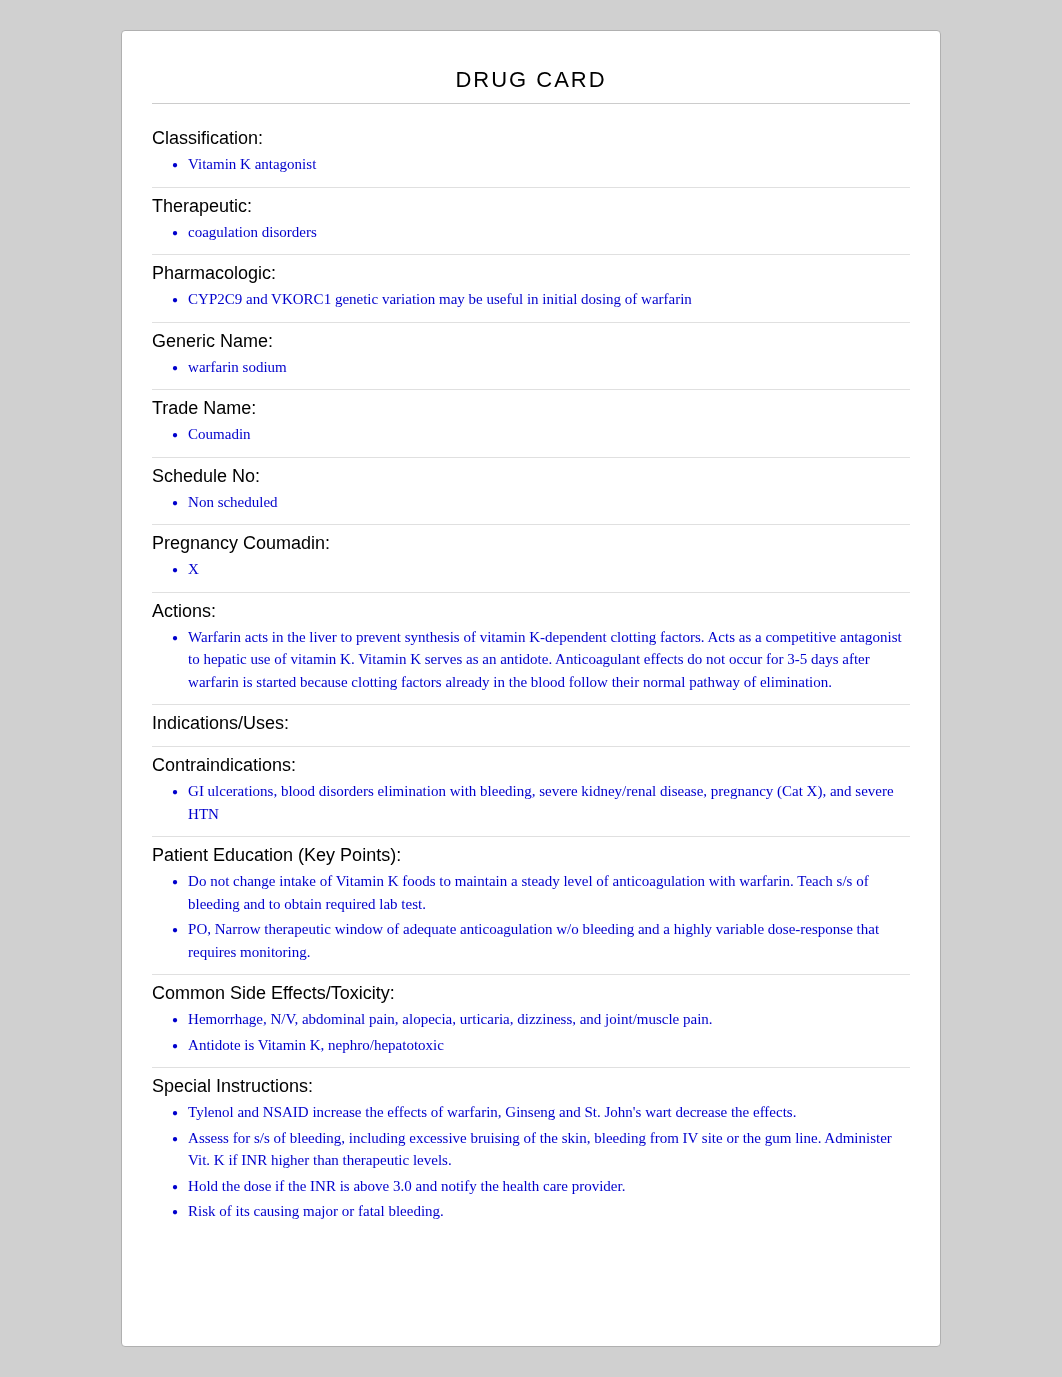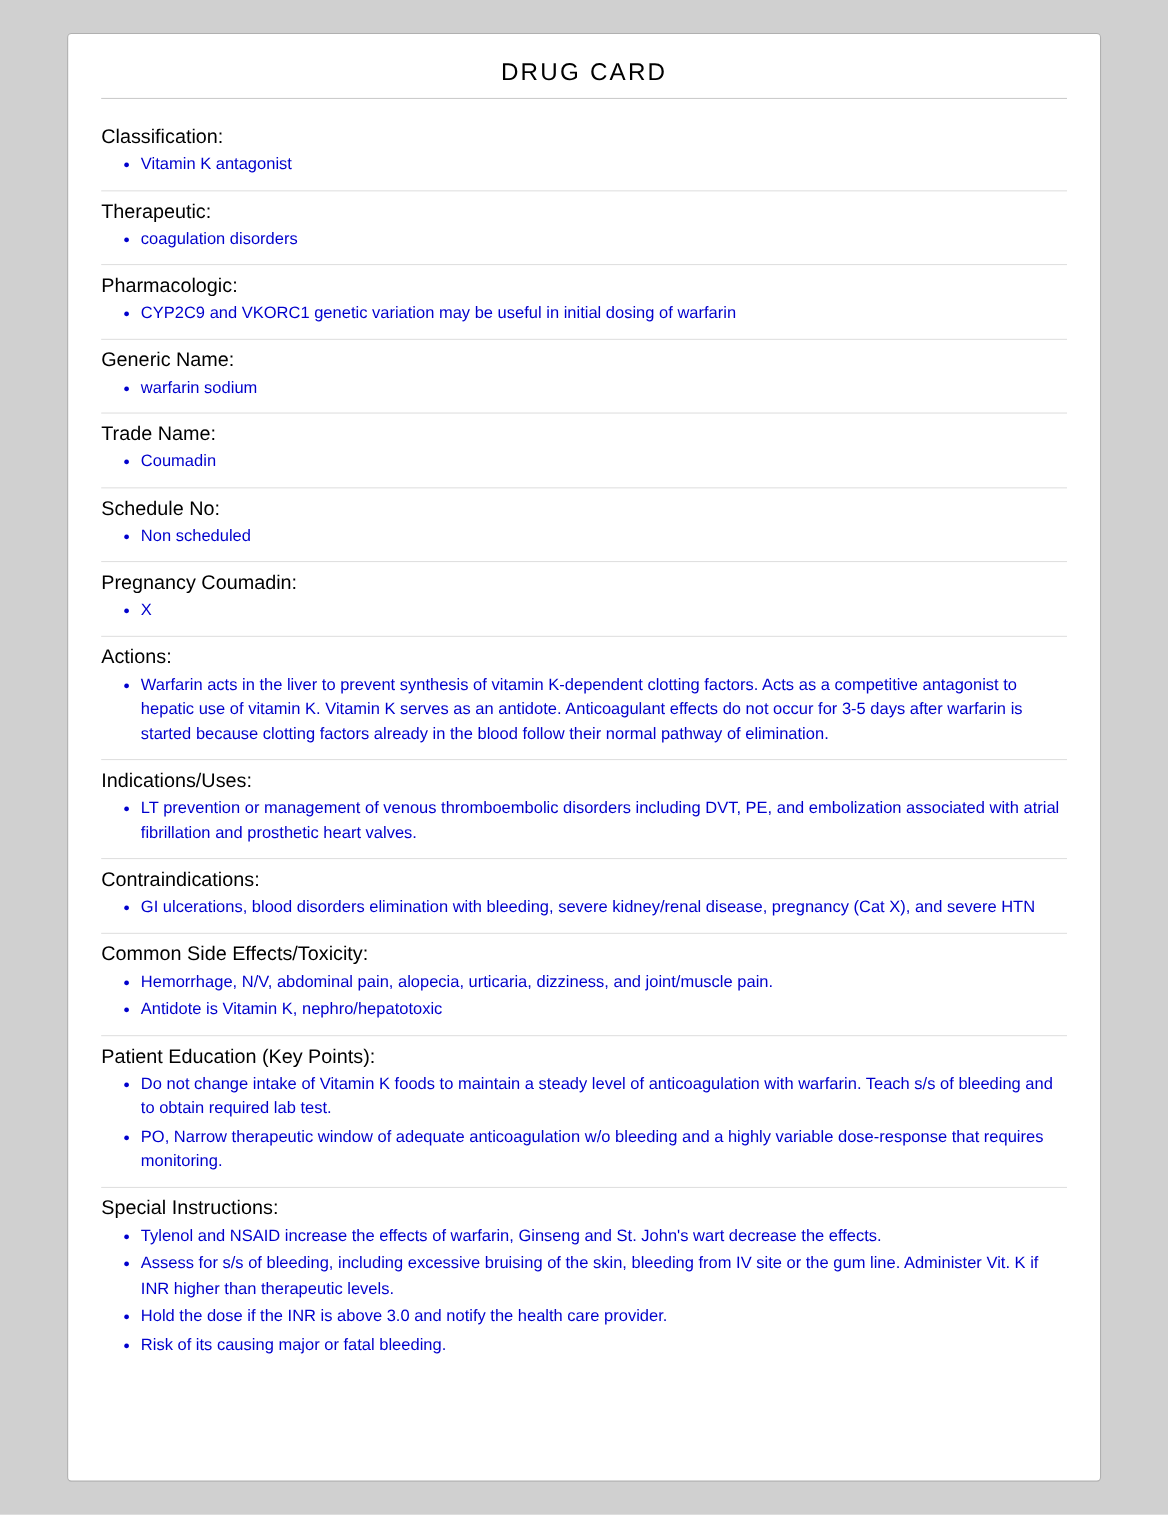--- a/index.html
+++ b/index.html
@@ -15,23 +15,23 @@
       display: flex;
       justify-content: center;
       padding: 30px 20px;
       min-height: 1377px;
     }
 
     .card {
       background-color: #ffffff;
       border: 1px solid #b0b0b0;
       border-radius: 4px;
-      width: 940px;
+      width: 820px;
       max-width: 100%;
-      padding: 22px 30px 30px 30px;
+      padding: 36px 30px 30px 30px;
     }
 
     .card-title {
       text-align: center;
       font-size: 22px;
       font-weight: normal;
       letter-spacing: 2px;
       color: #000;
       margin-bottom: 16px;
       border-bottom: 1px solid #ccc;
@@ -51,20 +51,21 @@
       color: #000;
       font-size: 18px;
       font-weight: normal;
       margin-bottom: 4px;
     }
 
     .bullet-list {
       list-style: none;
       padding: 0;
       margin: 0;
+      font-family: Liberation Serif, serif;
     }
 
     .bullet-list li {
       display: flex;
       align-items: flex-start;
       color: #0000cc;
       font-size: 15px;
       line-height: 1.5;
       margin: 3px 0;
       padding-left: 20px;
@@ -149,53 +150,48 @@
       <div class="section">
         <div class="section-label">Actions:</div>
         <ul class="bullet-list">
           <li>
             <span>Warfarin acts in the liver to prevent synthesis of vitamin K-dependent clotting factors. Acts as a competitive antagonist to hepatic use of vitamin K. Vitamin K serves as an antidote. Anticoagulant effects do not occur for 3-5 days after warfarin is started because clotting factors already in the blood follow their normal pathway of elimination.</span>
           </li>
         </ul>
       </div>
       <div class="section">
         <div class="section-label">Indications/Uses:</div>
-        <ul class="bullet-list">
-          <li>
-            <span>LT prevention or management of venous thromboembolic disorders including DVT, PE, and embolization associated with atrial fibrillation and prosthetic heart valves.</span>
-          </li>
-        </ul>
       </div>
       <div class="section">
         <div class="section-label">Contraindications:</div>
         <ul class="bullet-list">
           <li>
             <span>GI ulcerations, blood disorders elimination with bleeding, severe kidney/renal disease, pregnancy (Cat X), and severe HTN</span>
           </li>
         </ul>
       </div>
       <div class="section">
+        <div class="section-label">Patient Education (Key Points):</div>
+        <ul class="bullet-list">
+          <li>
+            <span>Do not change intake of Vitamin K foods to maintain a steady level of anticoagulation with warfarin. Teach s/s of bleeding and to obtain required lab test.</span>
+          </li>
+          <li>
+            <span>PO, Narrow therapeutic window of adequate anticoagulation w/o bleeding and a highly variable dose-response that requires monitoring.</span>
+          </li>
+        </ul>
+      </div>
+      <div class="section">
         <div class="section-label">Common Side Effects/Toxicity:</div>
         <ul class="bullet-list">
           <li>
             <span>Hemorrhage, N/V, abdominal pain, alopecia, urticaria, dizziness, and joint/muscle pain.</span>
           </li>
           <li>
             <span>Antidote is Vitamin K, nephro/hepatotoxic</span>
-          </li>
-        </ul>
-      </div>
-      <div class="section">
-        <div class="section-label">Patient Education (Key Points):</div>
-        <ul class="bullet-list">
-          <li>
-            <span>Do not change intake of Vitamin K foods to maintain a steady level of anticoagulation with warfarin. Teach s/s of bleeding and to obtain required lab test.</span>
-          </li>
-          <li>
-            <span>PO, Narrow therapeutic window of adequate anticoagulation w/o bleeding and a highly variable dose-response that requires monitoring.</span>
           </li>
         </ul>
       </div>
       <div class="section">
         <div class="section-label">Special Instructions:</div>
         <ul class="bullet-list">
           <li>
             <span>Tylenol and NSAID increase the effects of warfarin, Ginseng and St. John's wart decrease the effects.</span>
           </li>
           <li>

